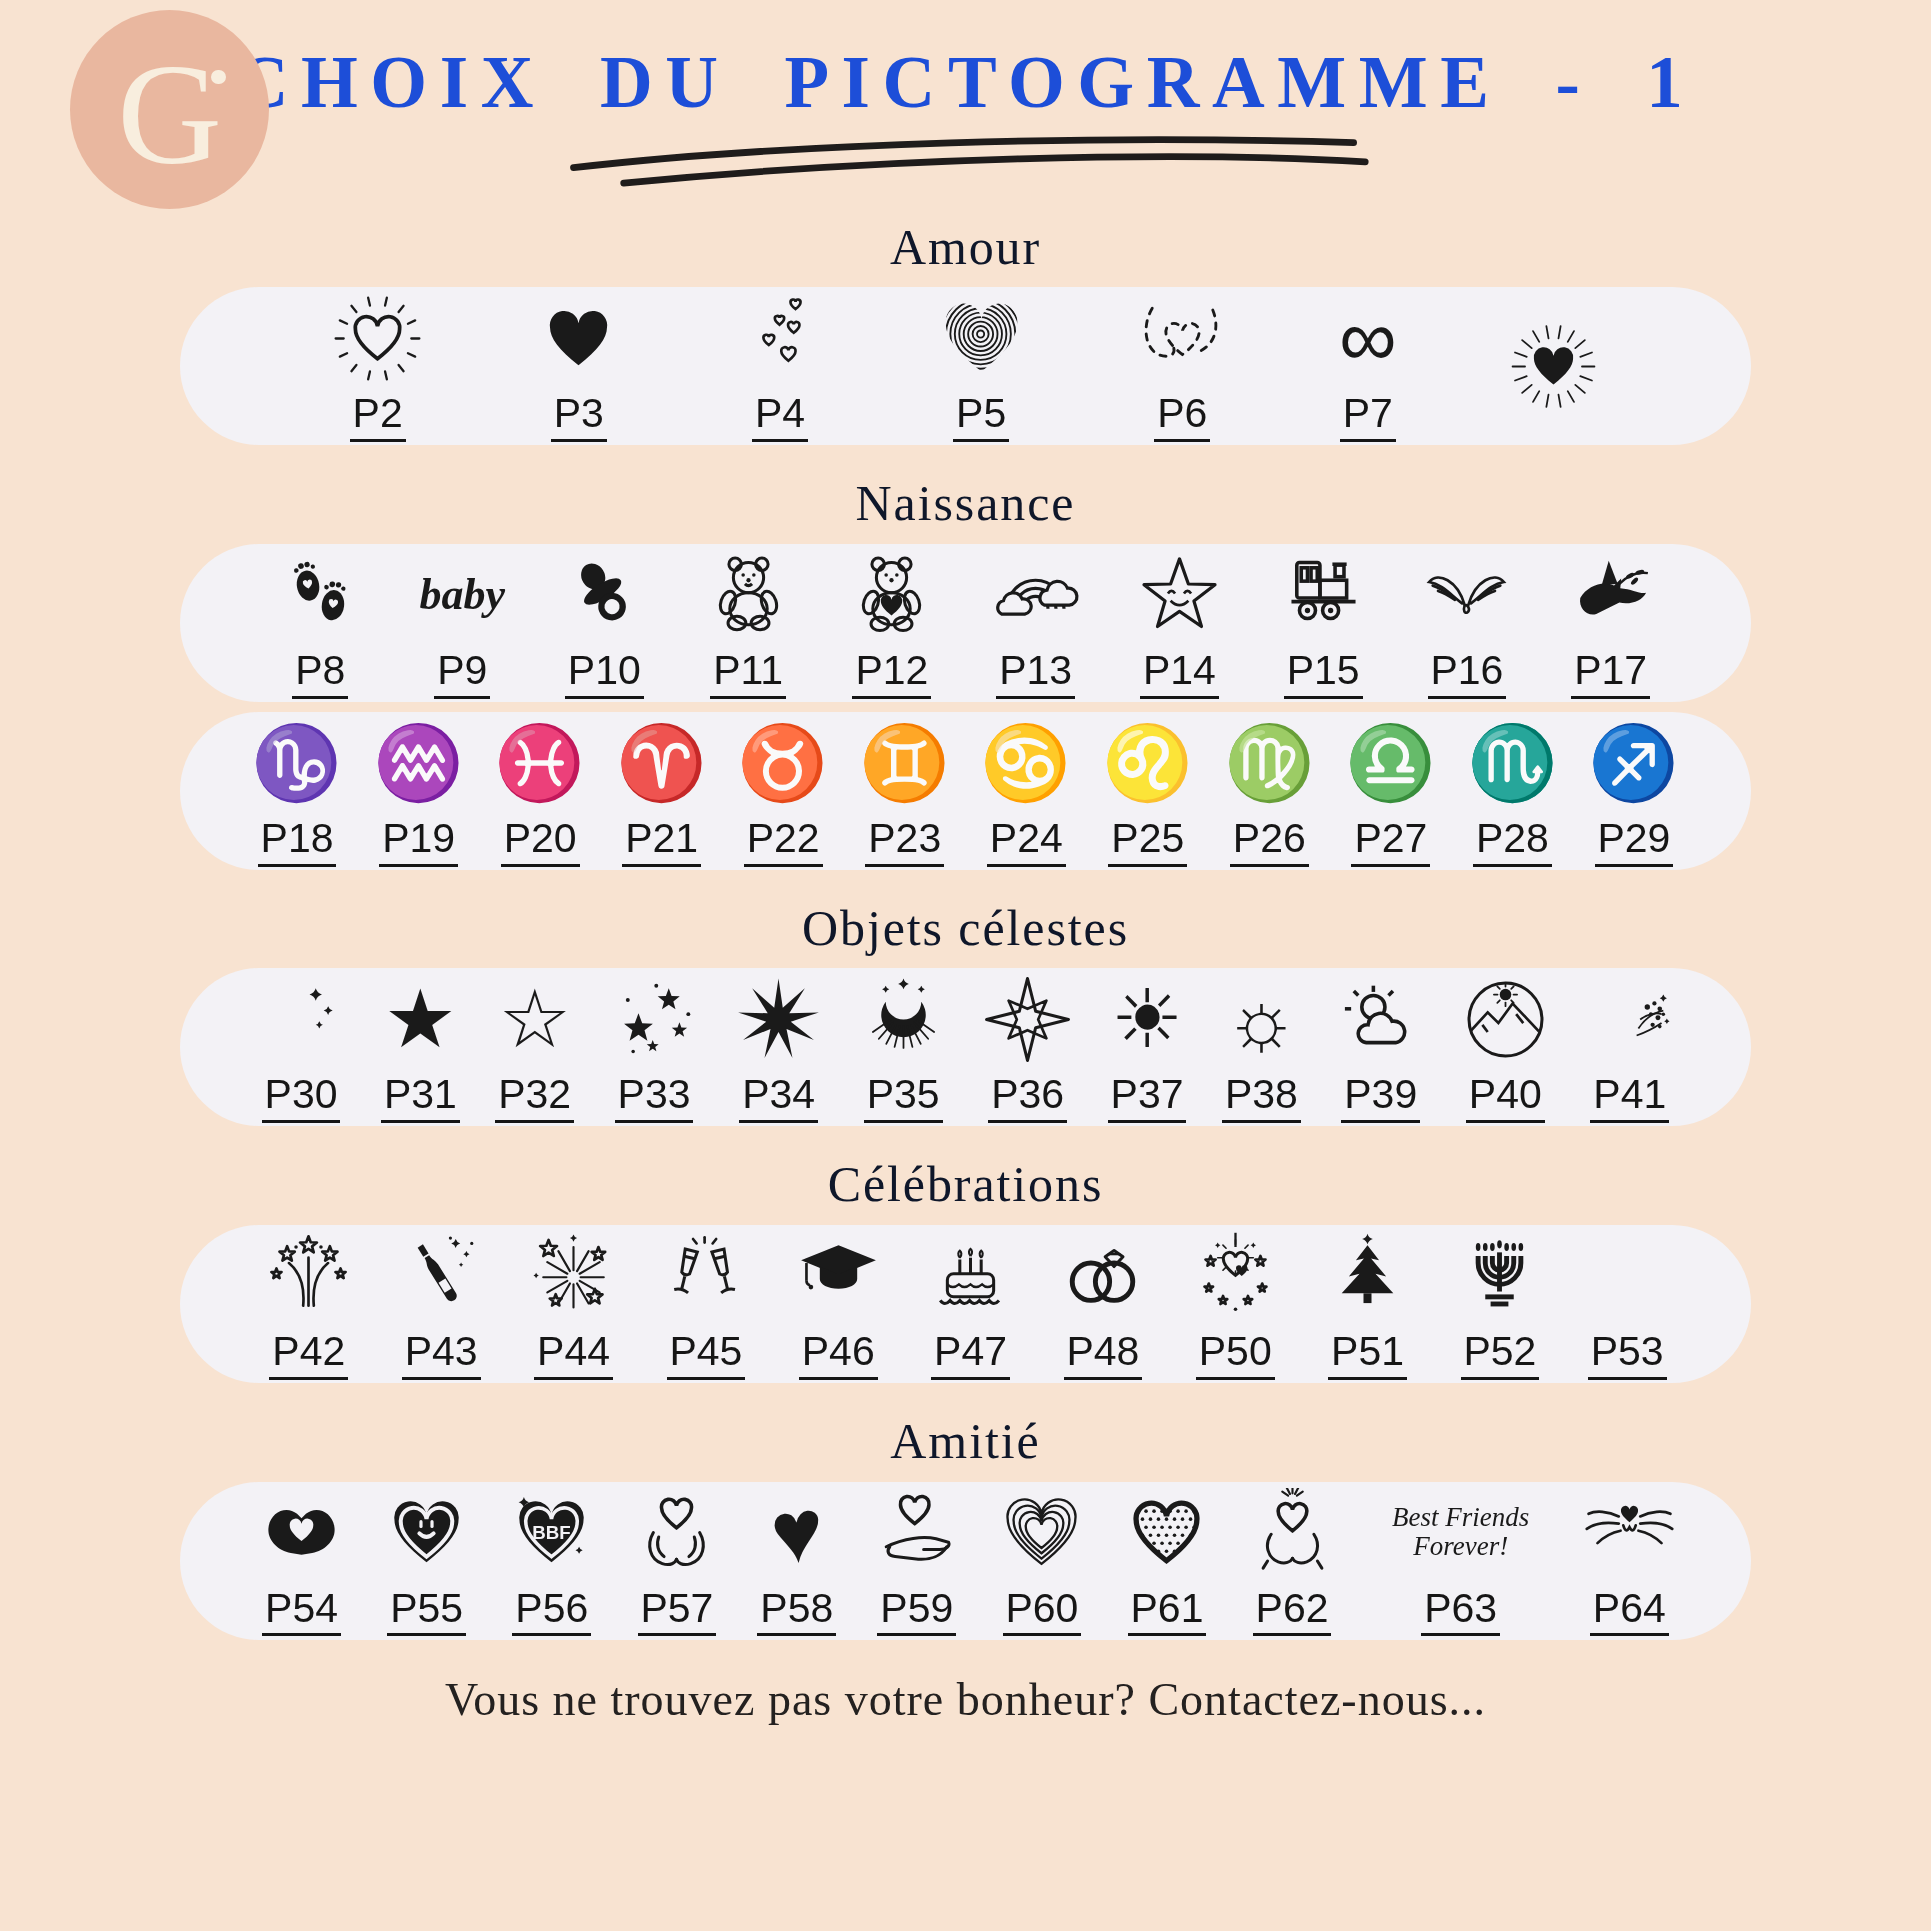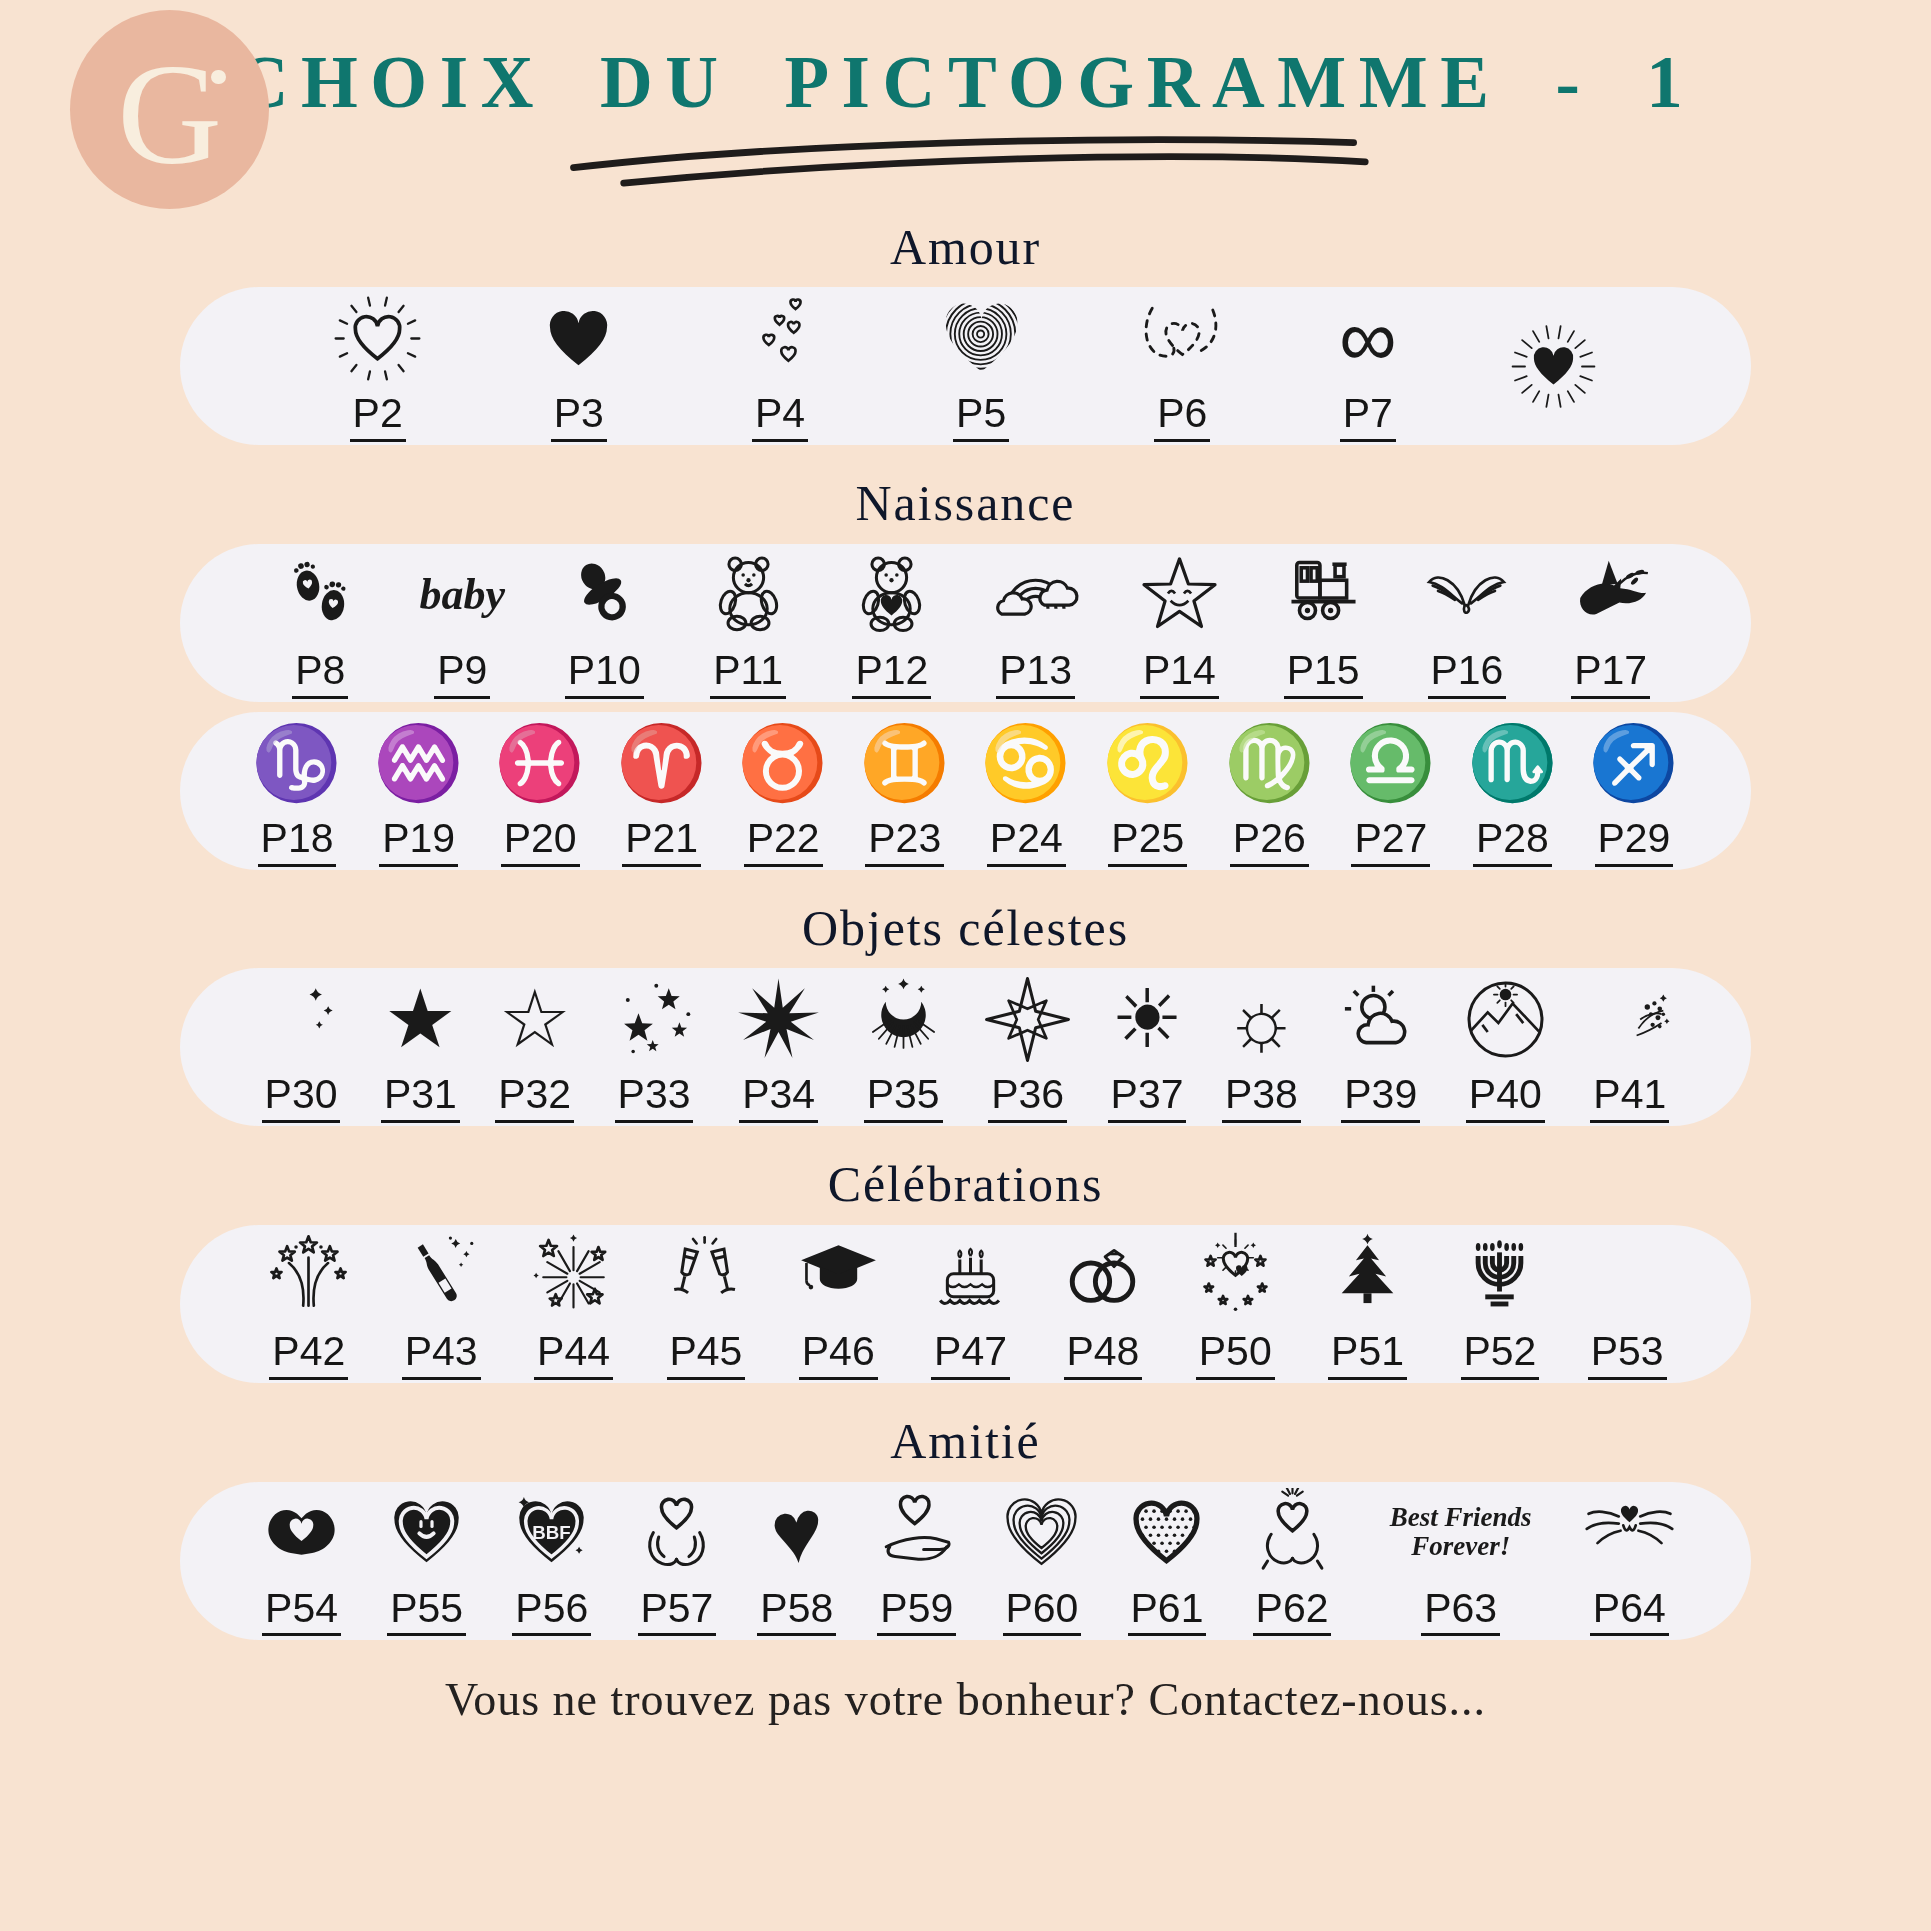--- a/index.html
+++ b/index.html
@@ -12,21 +12,21 @@
     position:absolute;left:70px;top:9.7px;width:199px;height:199px;border-radius:50%;
     background:var(--logo,#e9b79f);display:flex;align-items:center;justify-content:center;
   }
   .logo .letter{
     font-family:"Liberation Serif",serif;font-weight:400;font-size:145px;line-height:1;
     color:#f8eede;margin-top:9.7px;
   }
   .logo .dot{position:absolute;left:141px;top:60px;width:14.5px;height:14.5px;border-radius:50%;background:#f8eede}
   h1{
     margin:41px 0 0;text-align:center;font-family:"Liberation Serif",serif;
-    font-size:73px;font-weight:700;letter-spacing:12.6px;word-spacing:23px;color:#0f766e;
+    font-size:73px;font-weight:700;letter-spacing:12.6px;word-spacing:23px;color:#1d4ed8;
   }
   .doodle{display:block;margin:3.9px auto 0}
   section h2{
     margin:29px 0 11.6px;text-align:center;font-family:"Liberation Serif",serif;
     font-weight:400;font-size:50px;letter-spacing:1.9px;color:#0f172a;
   }
   .pill{
     margin:0 180px 9.7px;height:158px;background:var(--pill,#f3f2f6);border-radius:89px;
     display:flex;align-items:center;justify-content:space-evenly;padding:0 41px;
   }
@@ -36,21 +36,21 @@
     color:#1a1a1a;
   }
   .icon svg{height:89px}
   span[data-name="heart-divider-line-icon"] svg{height:52px;width:209px}
   .xl{font-size:81px;line-height:1}
   .zodiac{font-size:73px;line-height:1}
   .brush{font-family:"Liberation Serif",serif;font-size:89px;line-height:1;transform:rotate(-7deg) skewX(-4deg)}
   .script{font-family:"Liberation Serif",serif;font-style:italic;font-weight:700;font-size:44px}
   .script2{font-family:"Liberation Serif",serif;font-style:italic;font-weight:700;font-size:50px}
   .script3{
-    font-family:"Liberation Serif",serif;font-style:italic;font-weight:700;font-size:27px;
+    font-family:"Liberation Serif",serif;font-style:italic;font-weight:400;font-size:27px;
     width:176px;text-align:center;line-height:1.1;
   }
   .plabel{
     font-size:41px;color:#161616;text-decoration:none;
     border-bottom:3.9px solid #161616;padding:0 2.9px 1.9px;cursor:pointer;
   }
   footer p{
     margin:33px 0 17px;text-align:center;font-family:"Liberation Serif",serif;
     font-size:46px;letter-spacing:1px;color:#242120;
   }

